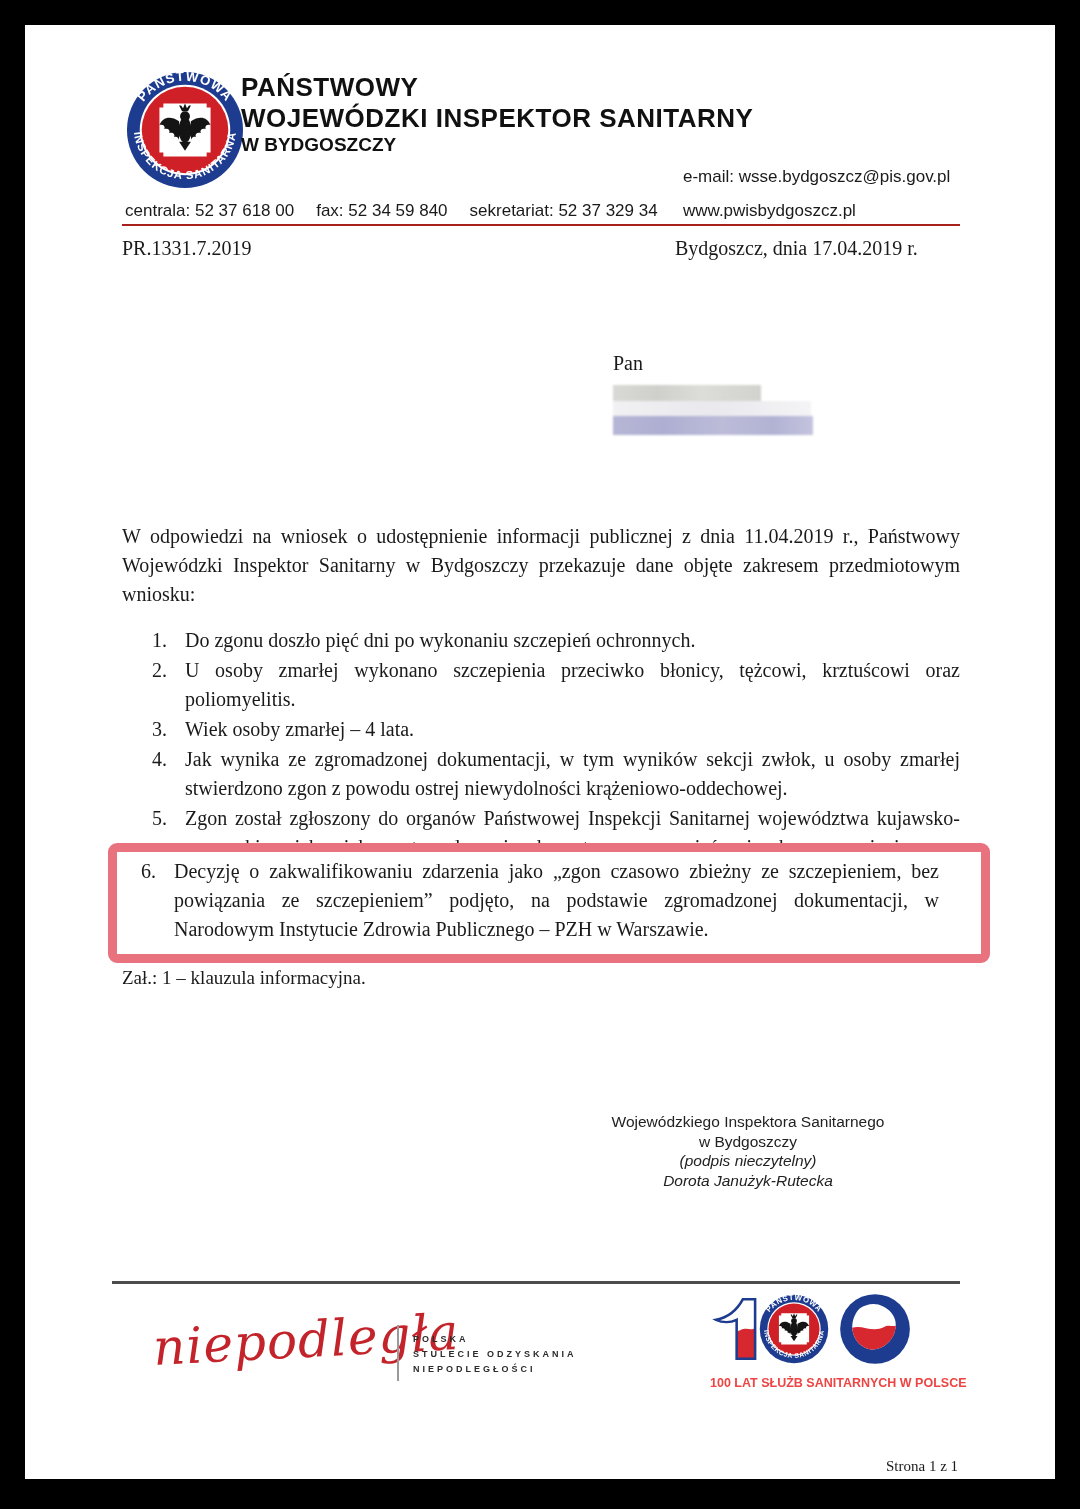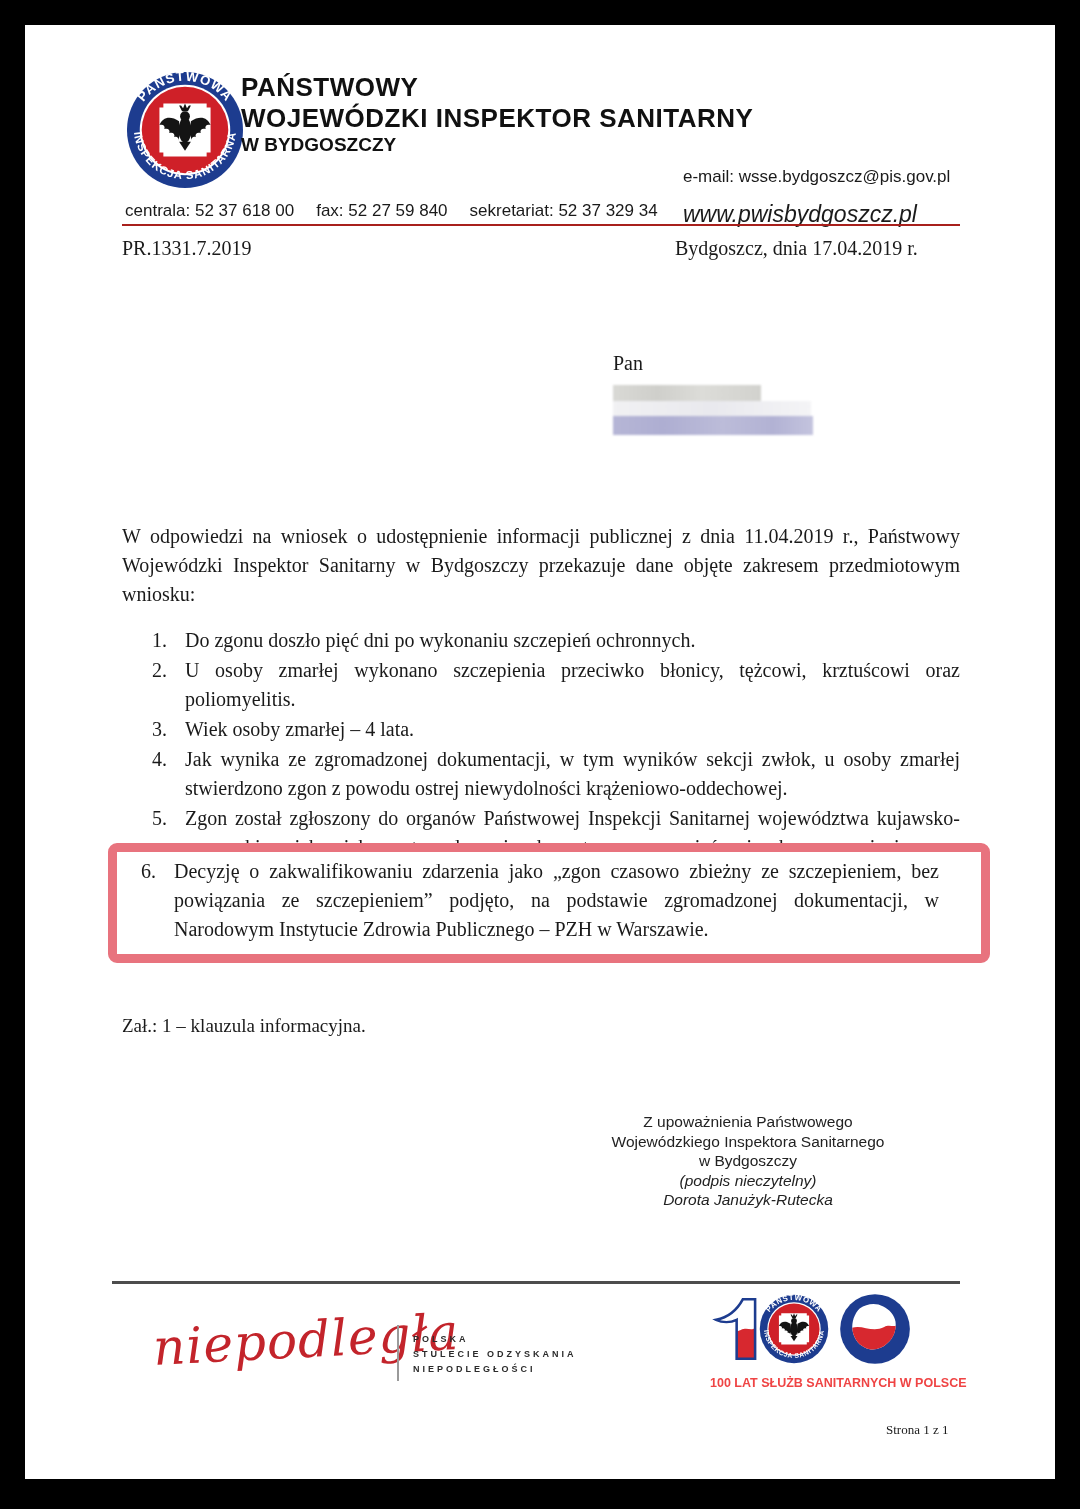--- a/index.html
+++ b/index.html
@@ -16,21 +16,21 @@
   
   .emblem-lg { position:absolute; left:101px; top:46px; width:118px; height:118px; }
   .org { position:absolute; left:216px; font-family:"Liberation Sans", sans-serif; font-weight:bold; color:#111; }
   .org1 { top:47px;  font-size:26px; letter-spacing:.5px; }
   .org2 { top:78px;  font-size:26px; letter-spacing:.5px; }
   .org3 { top:109px; font-size:19px; }
   .addr { position:absolute; left:232px; top:141px; font-family:"Liberation Sans", sans-serif; font-weight:bold; font-size:21px; }
   .email { position:absolute; left:658px; top:142px; font-family:"Liberation Sans", sans-serif; font-size:17px; }
   .phones { position:absolute; left:100px; top:176px; font-family:"Liberation Sans", sans-serif; font-size:17px; }
   .phones span { margin-right:22px; }
-  .website { position:absolute; left:658px; top:176px; font-family:"Liberation Sans", sans-serif; font-size:23px;font-style:italic; }
+  .website { position:absolute; left:658px; top:176px; font-family:"Liberation Sans", sans-serif; font-size:17px; }
   .red-rule { position:absolute; left:97px; top:199px; width:838px; height:2px; background:#a8201c; }
   .ref  { position:absolute; left:97px;  top:212px; font-size:20px; }
   .date { position:absolute; left:650px; top:212px; font-size:20px;text-align:center; }
   
   .recipient { position:absolute; left:588px; top:327px; font-size:20px; }
   .redaction { margin-top:10px; filter:blur(1.2px); }
   .redaction .r1 { width:148px; height:16px; background:linear-gradient(90deg,#d9d9d5,#cfcfcb 30%,#dcdcd8 60%,#d2d2ce); }
   .redaction .r2 { width:198px; height:15px; background:linear-gradient(90deg,#f1f1f3,#e9e9ee 50%,#f4f4f6); }
   .redaction .r3 { width:200px; height:19px; background:linear-gradient(90deg,#b6b6d6,#aeaed2 25%,#bcbcd9 55%,#b2b2d4 80%,#c4c4de); }
   
@@ -39,40 +39,40 @@
   .list { margin-top:17px; }
   .li { display:flex; padding-left:30px; margin-bottom:1px; }
   .li .num { width:33px; flex:0 0 33px; }
   .li .txt { flex:1; text-align:justify; }
   .highlight-box {
     border:9px solid #e8737e; border-radius:9px; background:#fff;
     margin-left:-14px; margin-right:-30px; margin-top:-20px;
     padding:5px 42px 10px 5px; position:relative;
   }
   .highlight-box .li { margin-bottom:0; padding-left:19px; }
-  .attachment { margin-top:48px; font-size:19px; }
+  .attachment { font-size:19px; }
   
   .signature {
     position:absolute; left:548px; top:1087px; width:350px; text-align:center;
     font-family:"Liberation Sans", sans-serif; font-size:15.5px; line-height:19.5px; color:#222;
   }
   .sig-italic { font-style:italic; }
   
   .footer-rule { position:absolute; left:87px; top:1256px; width:848px; height:3px; background:#4d4d4d; }
   .niepodlegla {
     position:absolute; left:128px; top:1288px; width:230px; text-align:center;
     font-family:"DejaVu Serif", serif; font-style:italic; font-size:50px;
     color:#c3242b; transform:rotate(-3deg); letter-spacing:1px;
   }
   .footer-divider { position:absolute; left:372px; top:1300px; width:2px; height:56px; background:#9a9a9a; }
   .polska { position:absolute; left:388px; top:1307px; font-family:"Liberation Sans", sans-serif; font-size:9px; letter-spacing:3px; font-weight:bold; color:#2b2b2b; line-height:15px; }
   .logo100 { position:absolute; left:685px; top:1268px; width:205px; text-align:center; }
   .logo100 svg { width:205px; height:72px; display:block; }
   .logo100 .caption { margin-top:11px; font-family:"Liberation Sans", sans-serif; font-weight:bold; font-size:12.5px; color:#ef4444; white-space:nowrap; }
-  .pageno { position:absolute; left:861px; top:1397px; font-size:13px; }
+  .pageno { position:absolute; left:861px; top:1433px; font-size:15px; }
   .arc-label { font-family:"Liberation Sans", sans-serif; font-weight:bold; font-size:13.5px; letter-spacing:1px; fill:#fff; }
 </style>
 </head>
 <body>
 
 <div class="frame">
   <div class="page">
 
     <svg class="emblem-lg" viewBox="0 0 120 120" aria-hidden="true">
       <circle cx="60" cy="60" r="59" fill="#1d3c8f"></circle>
@@ -91,21 +91,21 @@
       <path id="arcBot1" d="M 8,58 A 52,52 0 0 0 112,58" fill="none"></path>
       <text class="arc-label"><textPath href="#arcTop1" startOffset="50%" text-anchor="middle">PAŃSTWOWA</textPath></text>
       <text class="arc-label" style="font-size:11.5px"><textPath href="#arcBot1" startOffset="50%" text-anchor="middle">INSPEKCJA SANITARNA</textPath></text>
     </svg>
 
     <div class="org org1">PAŃSTWOWY</div>
     <div class="org org2">WOJEWÓDZKI INSPEKTOR SANITARNY</div>
     <div class="org org3">W BYDGOSZCZY</div>
     <div class="email">e-mail: wsse.bydgoszcz@pis.gov.pl</div>
     <div class="phones">
-      <span>centrala: 52 37 618 00</span><span>fax: 52 27 59 840</span><span>sekretariat: 52 37 329 34</span>
+      <span>centrala: 52 37 618 00</span><span>fax: 52 34 59 840</span><span>sekretariat: 52 37 329 34</span>
     </div>
     <div class="website">www.pwisbydgoszcz.pl</div>
     <div class="red-rule"></div>
 
     <div class="ref">PR.1331.7.2019</div>
     <div class="date">Bydgoszcz, dnia 17.04.2019 r.</div>
 
     <div class="recipient">
       <div>Pan</div>
       <div class="redaction">
@@ -142,21 +142,20 @@
           <div class="li">
             <span class="num">6.</span>
             <span class="txt">Decyzję o zakwalifikowaniu zdarzenia jako „zgon czasowo zbieżny ze szczepieniem, bez powiązania ze szczepieniem” podjęto, na podstawie zgromadzonej dokumentacji, w Narodowym Instytucie Zdrowia Publicznego – PZH w Warszawie.</span>
           </div>
         </div>
       </div>
       <div class="attachment">Zał.: 1 – klauzula informacyjna.</div>
     </div>
 
     <div class="signature">
-      <div>Z upoważnienia Państwowego</div>
       <div>Wojewódzkiego Inspektora Sanitarnego</div>
       <div>w Bydgoszczy</div>
       <div class="sig-italic">(podpis nieczytelny)</div>
       <div class="sig-italic">Dorota Janużyk-Rutecka</div>
     </div>
 
     <div class="footer-rule"></div>
     <div class="niepodlegla">niepodległa</div>
     <div class="footer-divider"></div>
     <div class="polska">

